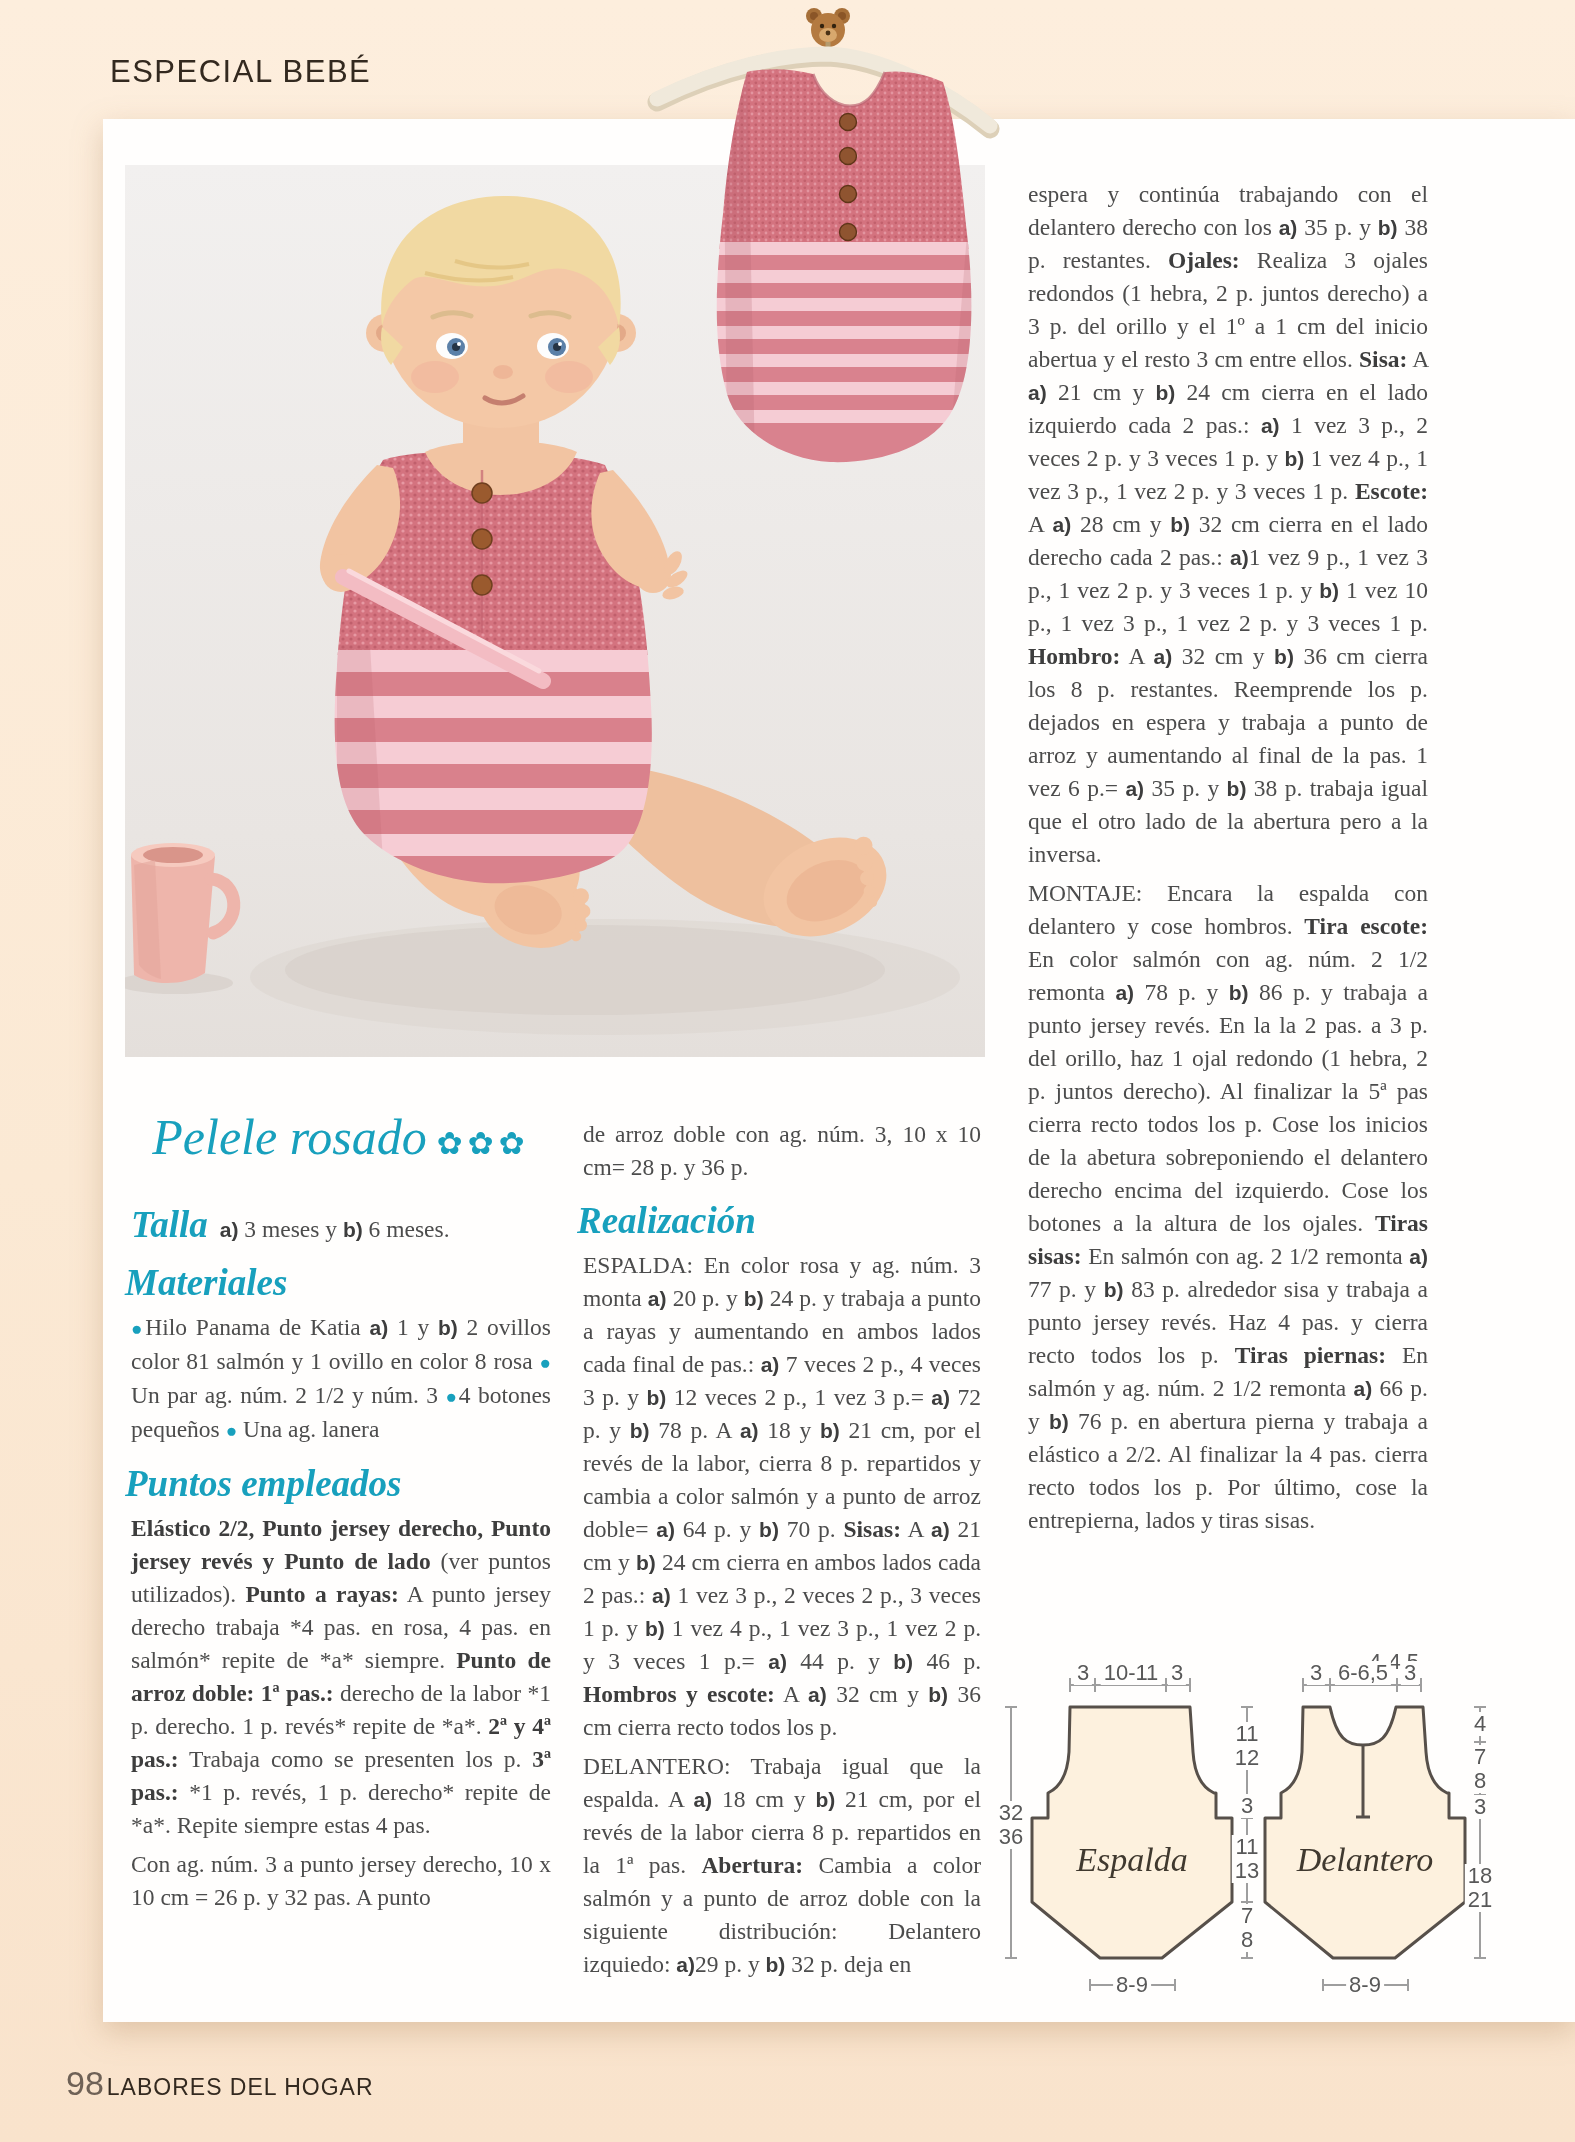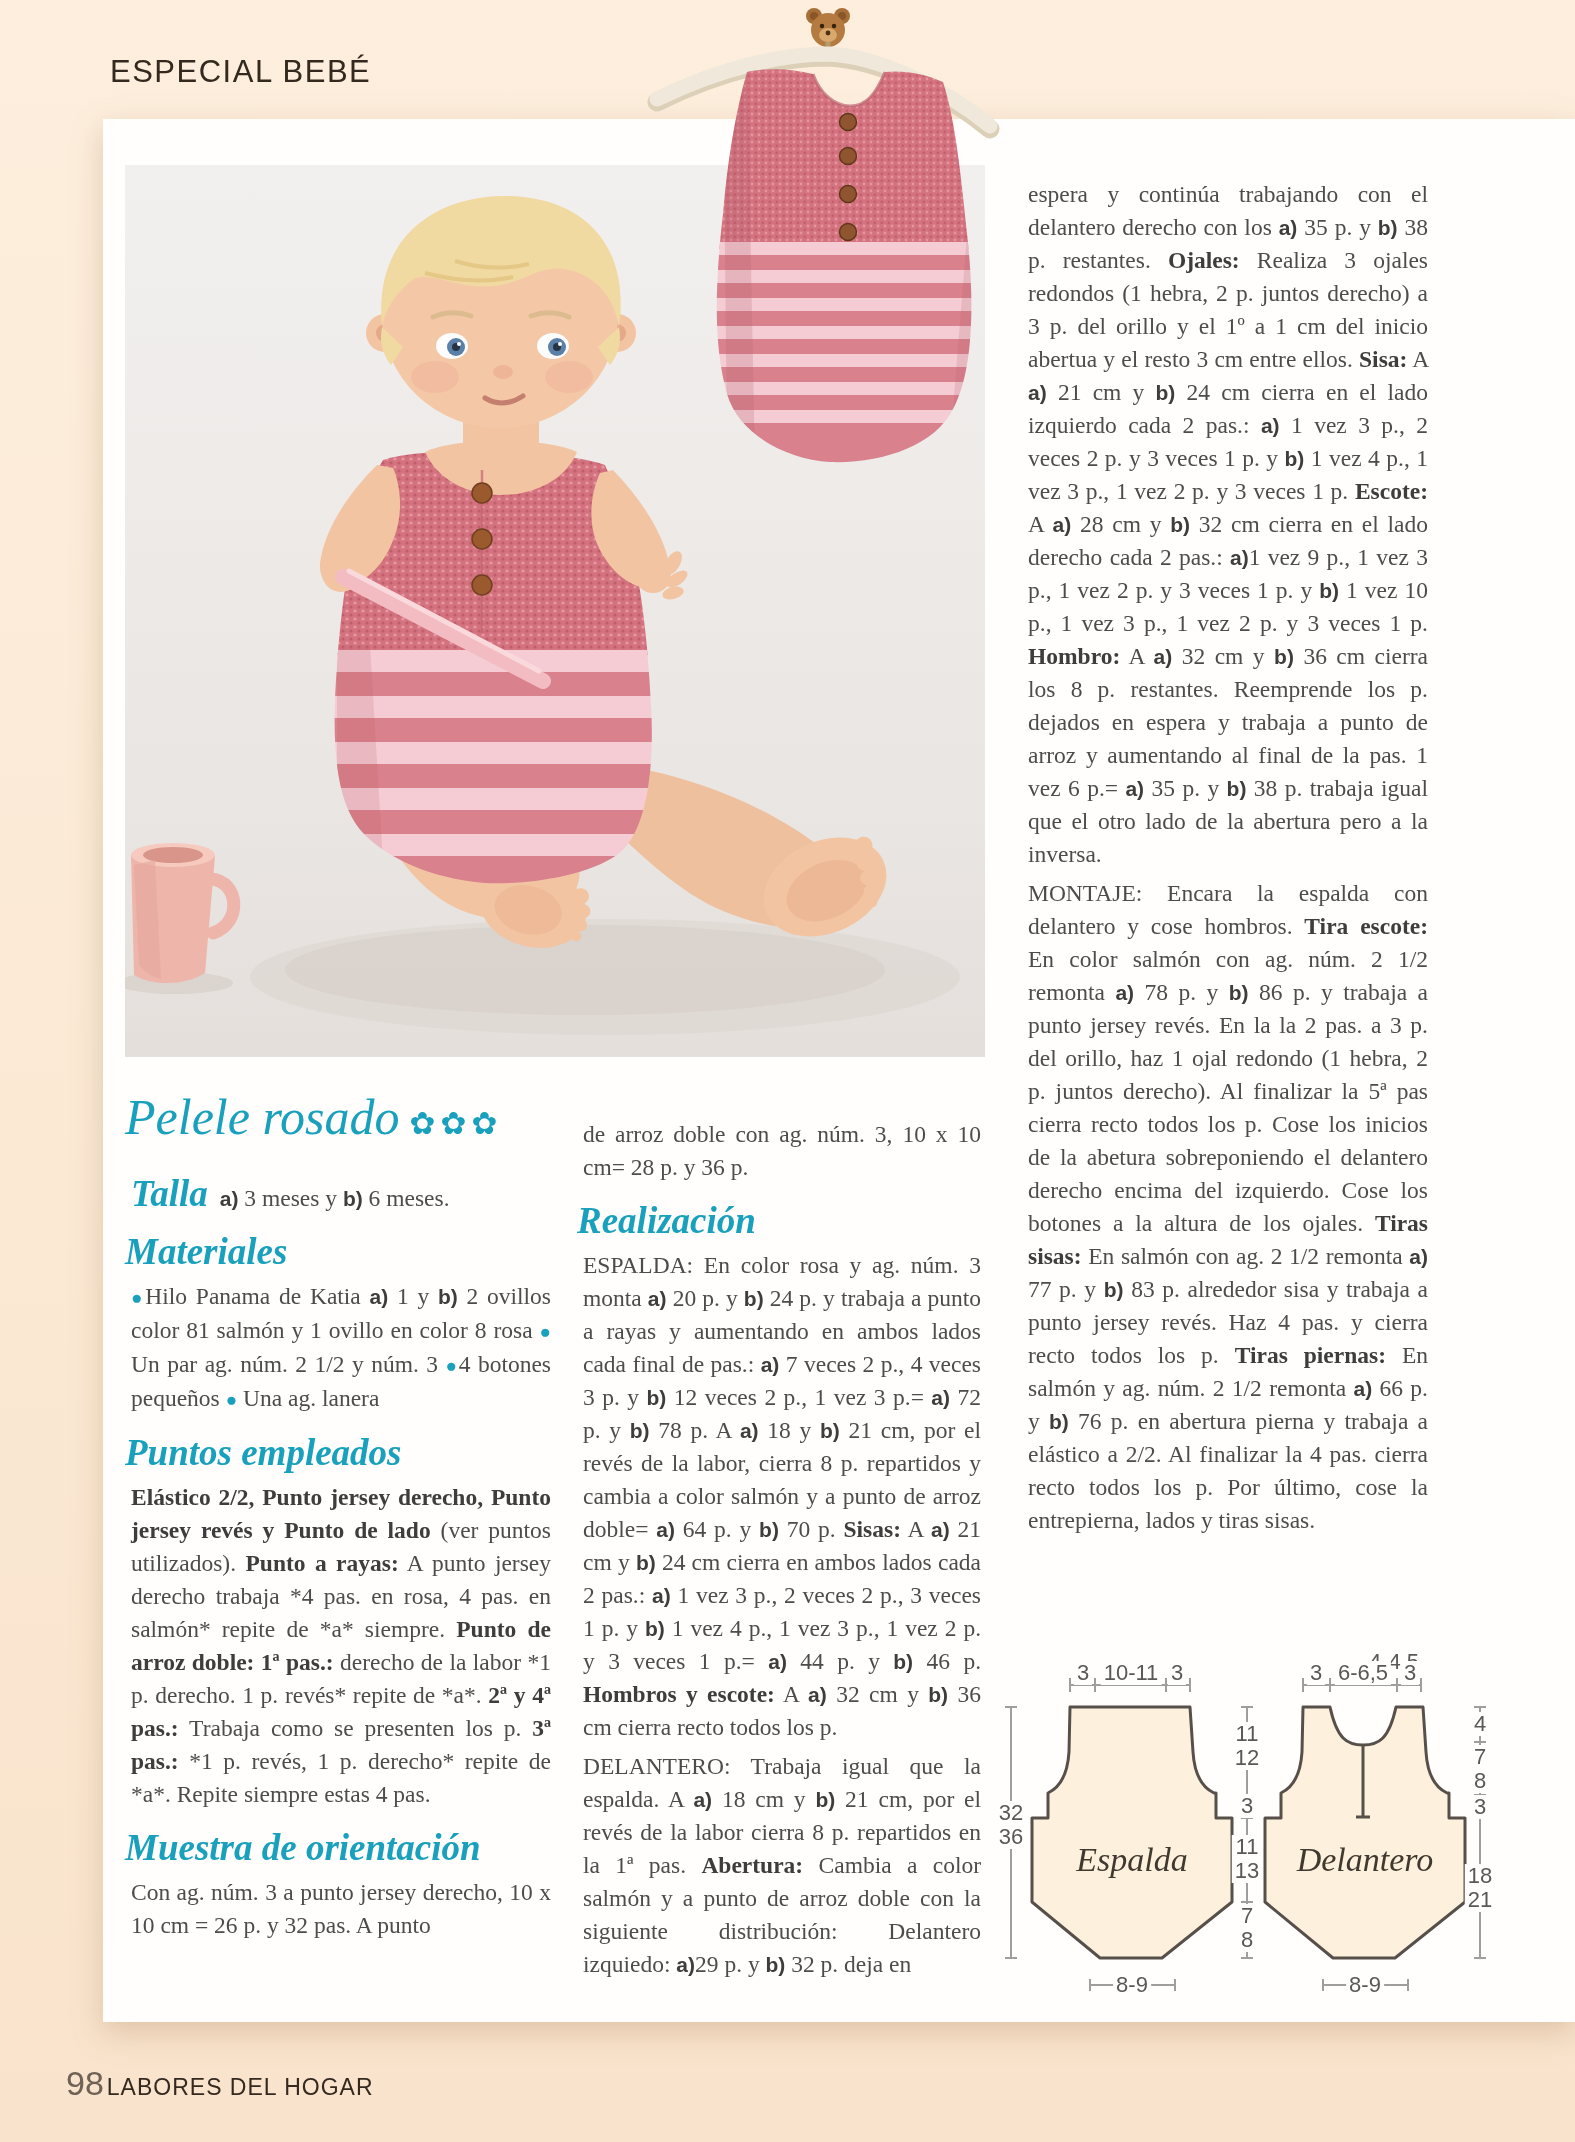--- a/index.html
+++ b/index.html
@@ -10,21 +10,21 @@
           font-size:31px;letter-spacing:1.5px;color:#33291f;}
   .card{position:absolute;left:103px;top:119px;width:1472px;height:1903px;background:#fffefd;
         box-shadow:0 10px 28px rgba(176,134,94,.35);}
   .photo{position:absolute;left:125px;top:165px;width:860px;height:892px;z-index:2;}
   .hanging{position:absolute;left:635px;top:4px;width:375px;height:470px;z-index:6;}
   .col{position:absolute;font-size:23.5px;line-height:33px;color:#4c4c4c;text-align:justify;z-index:3;}
   .col p{margin:6px;}
   #col1{left:125px;top:1082px;width:432px;}
   #col2{left:577px;top:1112px;width:410px;}
   #col3{left:1022px;top:172px;width:412px;}
-  .title{font-style:italic;font-size:50px;line-height:55px;color:#18a0bd;margin:8px 0 26px;text-align:left;font-weight:normal;}
+  .title{font-style:italic;font-size:50px;line-height:78px;color:#18a0bd;margin:16px 0 26px;text-align:center;font-weight:normal;}
   .flowers{font-family:"DejaVu Sans",sans-serif;font-size:31px;letter-spacing:5px;margin-left:10px;color:#18a0bd;}
   .sec-h{font-style:italic;font-weight:bold;font-size:37px;line-height:44px;color:#18a0bd;margin:15px 0 6px;text-align:left;}
   .talla-line{margin-top:4px !important;}
   .sec-h-inline{font-style:italic;font-weight:bold;font-size:37px;color:#18a0bd;margin-right:12px;}
   .rt-n{}
   .rt-b{font-weight:bold;color:#3d3d3d;}
   .rt-m{font-family:"Liberation Sans",sans-serif;font-weight:bold;font-size:21px;color:#3d3d3d;}
   .rt-d{color:#18a0bd;font-size:19px;}
   .diagrams{position:absolute;left:985px;top:1612px;width:590px;height:420px;z-index:4;}
   .diagrams svg{position:absolute;left:0;top:0;}
@@ -234,21 +234,20 @@
     </svg>
   </div>
 
   <div class="col" id="col1">
     <h1 class="title"><span>Pelele rosado</span><span class="flowers">✿✿✿</span></h1>
     <p class="talla-line"><span class="sec-h-inline">Talla</span><span><span class="rt-m">a)</span><span class="rt-n"> 3 meses y </span><span class="rt-m">b)</span><span class="rt-n"> 6 meses.</span></span></p>
     <h2 class="sec-h">Materiales</h2>
     <p><span class="rt-d">●</span><span class="rt-n">Hilo Panama de Katia </span><span class="rt-m">a)</span><span class="rt-n"> 1 y </span><span class="rt-m">b)</span><span class="rt-n"> 2 ovillos color 81 salmón y 1 ovillo en color 8 rosa </span><span class="rt-d">●</span><span class="rt-n"> Un par ag. núm. 2 1/2 y núm. 3 </span><span class="rt-d">●</span><span class="rt-n">4 botones pequeños </span><span class="rt-d">●</span><span class="rt-n"> Una ag. lanera</span></p>
     <h2 class="sec-h">Puntos empleados</h2>
     <p><span class="rt-b">Elástico 2/2, Punto jersey derecho, Punto jersey revés y Punto de lado</span><span class="rt-n"> (ver puntos utilizados). </span><span class="rt-b">Punto a rayas:</span><span class="rt-n"> A punto jersey derecho trabaja *4 pas. en rosa, 4 pas. en salmón* repite de *a* siempre. </span><span class="rt-b">Punto de arroz doble: 1ª pas.:</span><span class="rt-n"> derecho de la labor *1 p. derecho. 1 p. revés* repite de *a*. </span><span class="rt-b">2ª y 4ª pas.:</span><span class="rt-n"> Trabaja como se presenten los p. </span><span class="rt-b">3ª pas.:</span><span class="rt-n"> *1 p. revés, 1 p. derecho* repite de *a*. Repite siempre estas 4 pas.</span></p>
-    <h2 class="sec-h">Muestra de orientación</h2>
     <p><span class="rt-n">Con ag. núm. 3 a punto jersey derecho, 10 x 10 cm = 26 p. y 32 pas. A punto</span></p>
   </div>
 
   <div class="col" id="col2">
     <p><span class="rt-n">de arroz doble con ag. núm. 3, 10 x 10 cm= 28 p. y 36 p.</span></p>
     <h2 class="sec-h">Realización</h2>
     <p><span class="rt-n">ESPALDA: En color rosa y ag. núm. 3 monta </span><span class="rt-m">a)</span><span class="rt-n"> 20 p. y </span><span class="rt-m">b)</span><span class="rt-n"> 24 p. y trabaja a punto a rayas y aumentando en ambos lados cada final de pas.: </span><span class="rt-m">a)</span><span class="rt-n"> 7 veces 2 p., 4 veces 3 p. y </span><span class="rt-m">b)</span><span class="rt-n"> 12 veces 2 p., 1 vez 3 p.= </span><span class="rt-m">a)</span><span class="rt-n"> 72 p. y </span><span class="rt-m">b)</span><span class="rt-n"> 78 p. A </span><span class="rt-m">a)</span><span class="rt-n"> 18 y </span><span class="rt-m">b)</span><span class="rt-n"> 21 cm, por el revés de la labor, cierra 8 p. repartidos y cambia a color salmón y a punto de arroz doble= </span><span class="rt-m">a)</span><span class="rt-n"> 64 p. y </span><span class="rt-m">b)</span><span class="rt-n"> 70 p. </span><span class="rt-b">Sisas:</span><span class="rt-n"> A </span><span class="rt-m">a)</span><span class="rt-n"> 21 cm y </span><span class="rt-m">b)</span><span class="rt-n"> 24 cm cierra en ambos lados cada 2 pas.: </span><span class="rt-m">a)</span><span class="rt-n"> 1 vez 3 p., 2 veces 2 p., 3 veces 1 p. y </span><span class="rt-m">b)</span><span class="rt-n"> 1 vez 4 p., 1 vez 3 p., 1 vez 2 p. y 3 veces 1 p.= </span><span class="rt-m">a)</span><span class="rt-n"> 44 p. y </span><span class="rt-m">b)</span><span class="rt-n"> 46 p. </span><span class="rt-b">Hombros y escote:</span><span class="rt-n"> A </span><span class="rt-m">a)</span><span class="rt-n"> 32 cm y </span><span class="rt-m">b)</span><span class="rt-n"> 36 cm cierra recto todos los p.</span></p>
     <p><span class="rt-n">DELANTERO: Trabaja igual que la espalda. A </span><span class="rt-m">a)</span><span class="rt-n"> 18 cm y </span><span class="rt-m">b)</span><span class="rt-n"> 21 cm, por el revés de la labor cierra 8 p. repartidos en la 1ª pas. </span><span class="rt-b">Abertura:</span><span class="rt-n"> Cambia a color salmón y a punto de arroz doble con la siguiente distribución: Delantero izquiedo: </span><span class="rt-m">a)</span><span class="rt-n">29 p. y </span><span class="rt-m">b)</span><span class="rt-n"> 32 p. deja en</span></p>
   </div>
 

